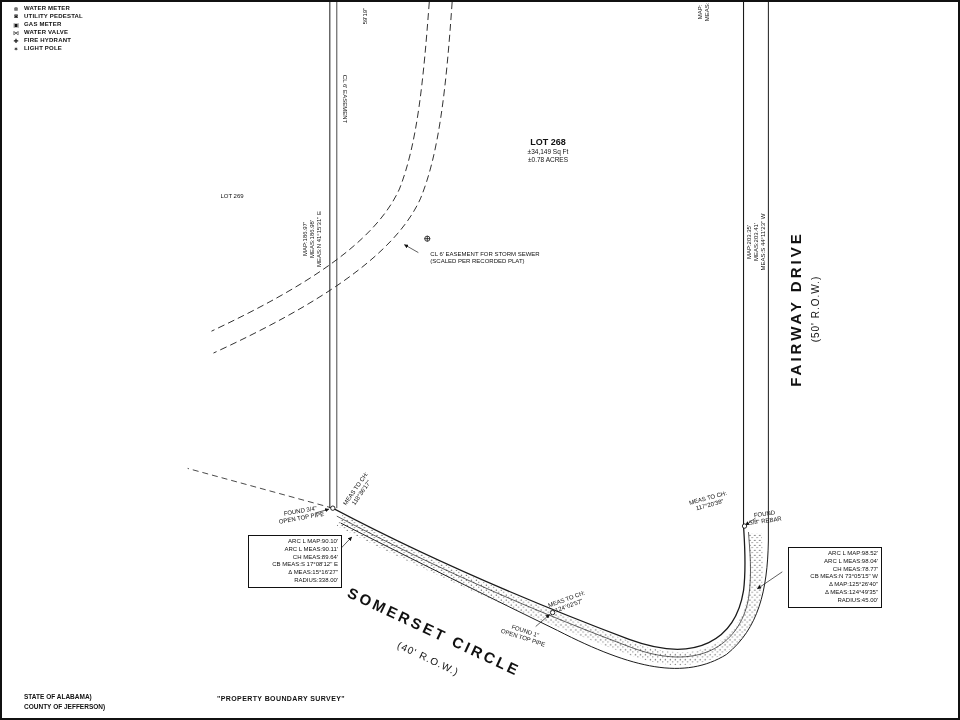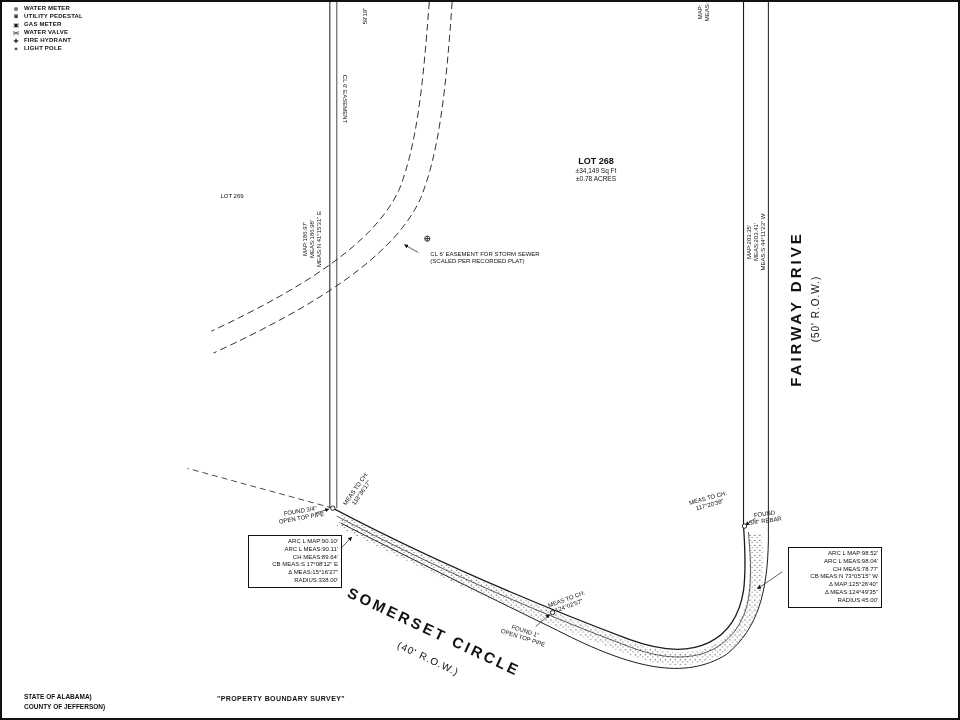--- a/index.html
+++ b/index.html
@@ -138,21 +138,21 @@
   </div>
 
   <div class="lbl big" style="left:794px; top:307px; --r:-90deg;">FAIRWAY DRIVE</div>
   <div class="lbl med" style="left:814px; top:307px; --r:-90deg;">(50' R.O.W.)</div>
 
   <div class="lbl big" style="left:432px; top:630px; --r:25deg;">SOMERSET CIRCLE</div>
   <div class="lbl med" style="left:426px; top:657px; --r:25deg;">(40' R.O.W.)</div>
 
   <div class="lbl" style="left:230px; top:195px;">LOT 269</div>
 
-  <div class="lbl" style="left:546px; top:167px;margin-left:48px;">
+  <div class="lbl" style="left:546px; top:148px;">
     <div class="lotname" style="font-size:9px; font-weight:bold;">LOT 268</div>
     <div style="font-size:6.5px;">±34,149 Sq Ft</div>
     <div style="font-size:6.5px;">±0.78 ACRES</div>
   </div>
 
   <div class="lbl" style="left:483px; top:256px; text-align:left;">
     <div>CL 6' EASEMENT FOR STORM SEWER</div>
     <div>(SCALED PER RECORDED PLAT)</div>
   </div>
 

